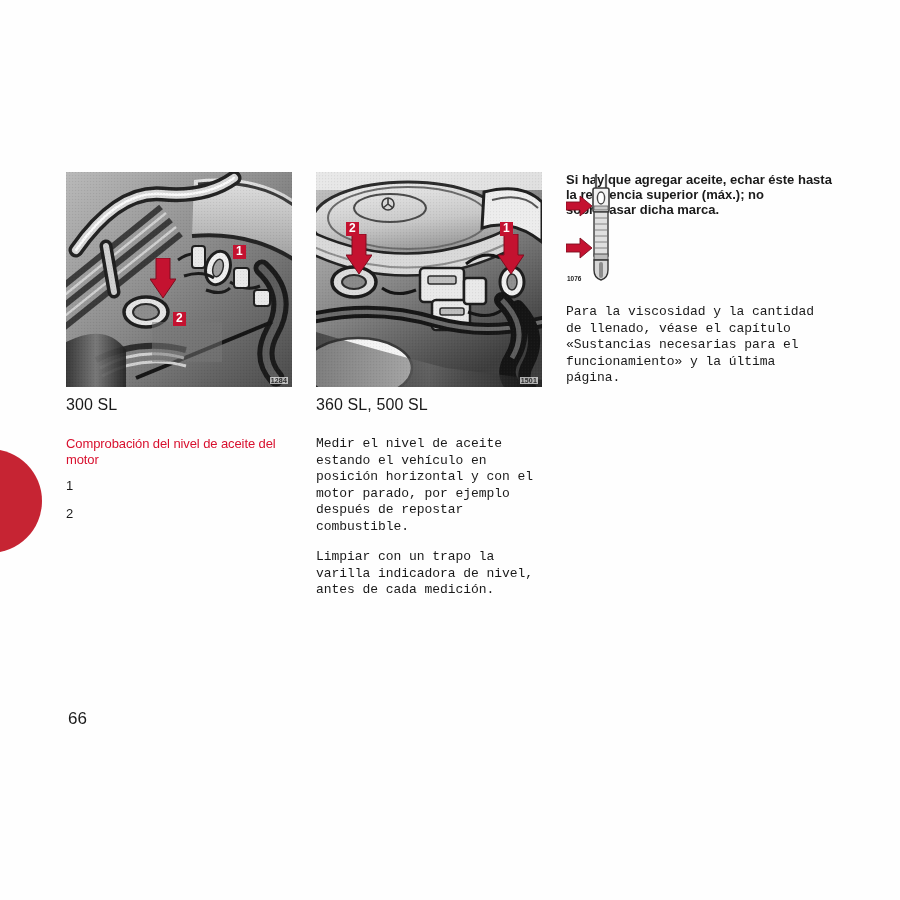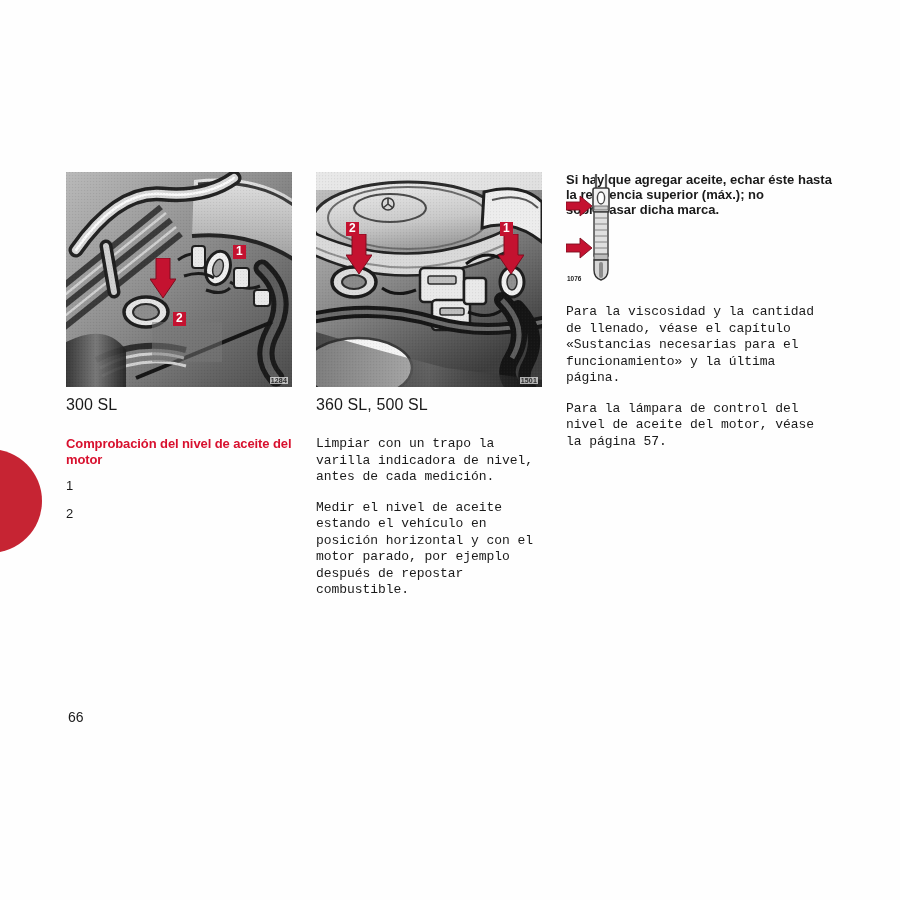--- a/index.html
+++ b/index.html
@@ -97,21 +97,21 @@
     background: #c41230;
     padding: 0px 3px 1px 3px;
     line-height: 13px;
     font-family: "Liberation Sans", sans-serif;
   }
 
   
   .heading-red {
     color: #d8102e;
     font-size: 13px;
-    font-weight: bold;
+    font-weight: normal;
     line-height: 16px;
     margin: 22px 0 10px 0;
     letter-spacing: -.1px;
   }
   .numlist { margin: 0; padding: 0; list-style: none; }
   .numlist li {
     display: flex;
     font-size: 13px;
     line-height: 16.5px;
     margin-bottom: 11px;
@@ -152,21 +152,21 @@
     font-size: 6.5px;
     font-weight: bold;
     color: #222;
   }
 
   
   #page-number {
     position: absolute;
     left: 68px;
     top: 709px;
-    font-size: 14px;
+    font-size: 17px;
     color: #1a1a1a;
   }
 </style>
 </head>
 <body>
 
 <div id="page-sheet">
 
   <div id="thumb-index"></div>
 
@@ -381,22 +381,22 @@
         </div>
         <div class="callout-num" style="left:184px; top:50px;">1</div>
 
         <div class="fig-caption-id">1501</div>
       </div>
 
       <div class="fig-label">360 SL, 500 SL</div>
 
       <div style="height:22px"></div>
 
+      <p class="body">Medir el nivel de aceite estando el vehículo en posición horizontal y con el motor parado, por ejemplo después de repostar combustible.</p>
       <p class="body">Limpiar con un trapo la varilla indicadora de nivel, antes de cada medición.</p>
-      <p class="body">Medir el nivel de aceite estando el vehículo en posición horizontal y con el motor parado, por ejemplo después de repostar combustible.</p>
     </div>
 
     <div class="column" id="col-right">
 
       <div id="dipstick-block">
         <div id="dipstick-art">
           <svg viewBox="0 0 54 112" aria-hidden="true">
 
             <path d="M30 2 L30 16" stroke="#5a5a5a" stroke-width="2.2" fill="none"></path>
             <path d="M40 2 L40 16" stroke="#5a5a5a" stroke-width="2.2" fill="none"></path>
@@ -430,20 +430,19 @@
           </svg>
           <div class="dip-id">1076</div>
         </div>
 
         <div id="dipstick-text">Si hay que agregar aceite, echar éste hasta la referencia superior (máx.); no sobrepasar dicha marca.</div>
       </div>
 
       <div style="height:16px"></div>
 
       <p class="body">Para la viscosidad y la cantidad de llenado, véase el capítulo «Sustancias necesarias para el funcionamiento» y la última página.</p>
-      <p class="body">Para la lámpara de control del nivel de aceite del motor, véase la página 57.</p>
     </div>
 
   </div>
 
   <div id="page-number">66</div>
 
 </div>
 
 </body></html>

